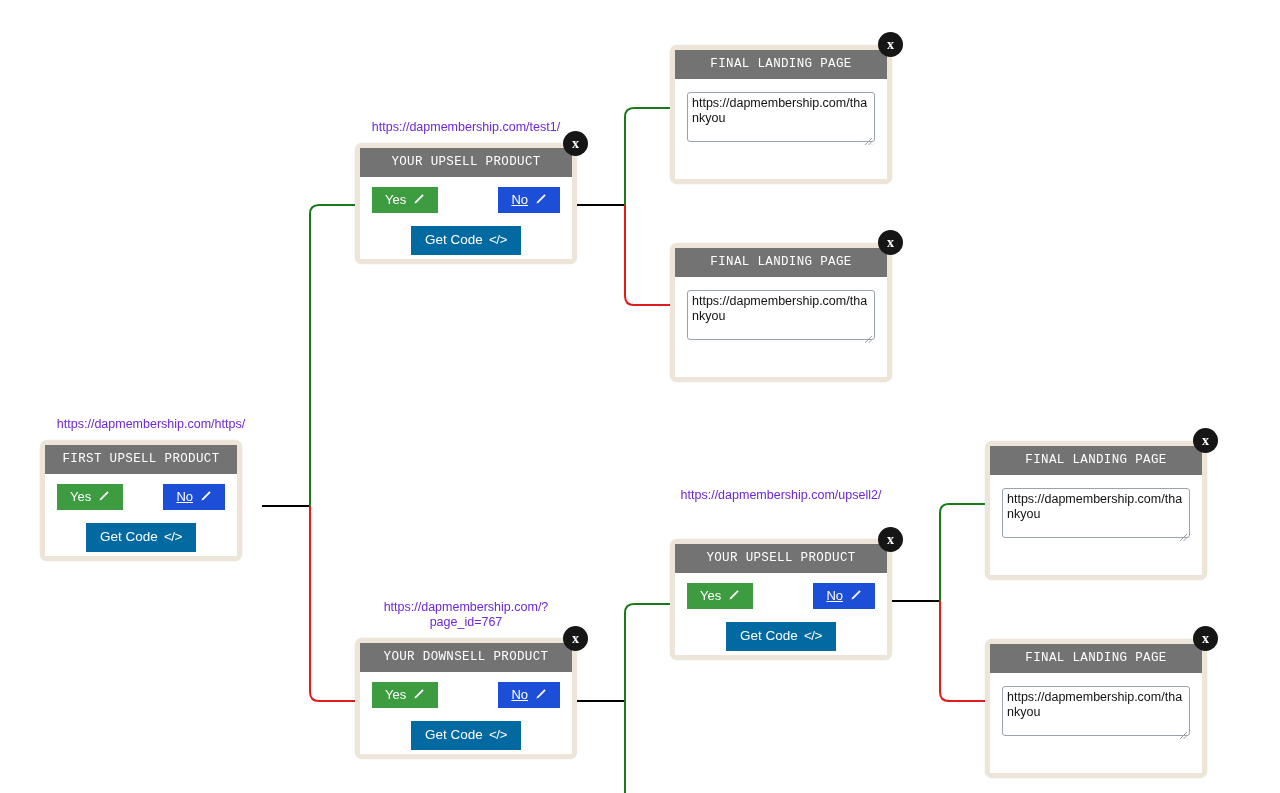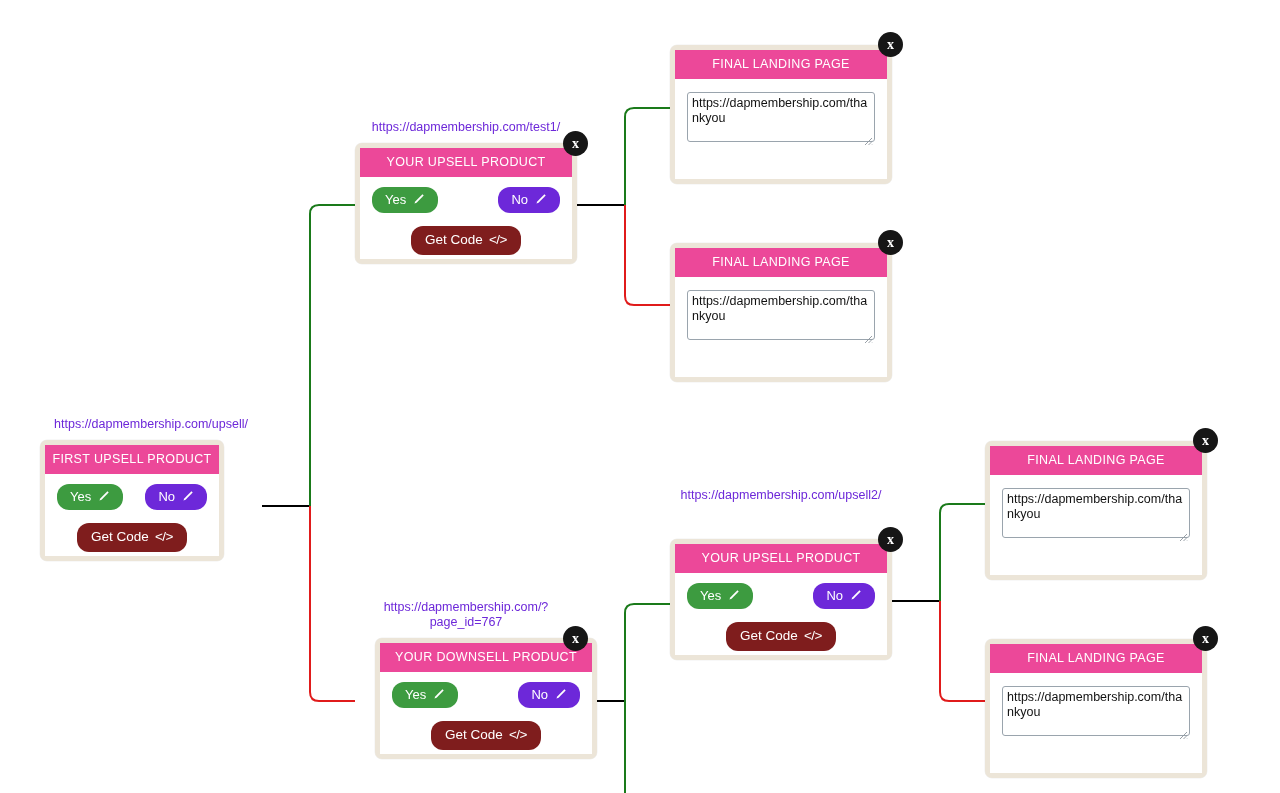--- a/index.html
+++ b/index.html
@@ -39,27 +39,27 @@
   
   .node {
     position: absolute;
     z-index: 3;
     background: #ffffff;
     border: 5px solid #ece5d8;
     border-radius: 7px;
     box-shadow: 0 0 0 0.5px rgba(0,0,0,0.06);
   }
   .node-header {
-    background: #ec4899;
+    background: #737373;
     color: #ffffff;
     text-align: center;
     font-size: 12.5px;
     letter-spacing: 0.35px;
     padding: 7px 4px 8px 4px;
-    font-family: Liberation Sans, sans-serif;
+    font-family: Liberation Mono, monospace;
     user-select: none;
   }
   .node-body {
     position: relative;
     background: #ffffff;
   }
 
   
   .product-body {
     padding: 10px 12px 14px 12px;
@@ -74,26 +74,26 @@
     border: none;
     color: #ffffff;
     font-size: 13px;
     font-family: "Liberation Sans", sans-serif;
     padding: 6px 13px 7px 13px;
     cursor: pointer;
     display: inline-flex;
     align-items: center;
     gap: 6px;
     line-height: 1;
-    border-radius: 12px;
+    border-radius: 0;
   }
   .btn-yes { background: #3d9b40; }
-  .btn-no  { background: #6d28d9; }
+  .btn-no  { background: #1d4ed8; text-decoration: underline; }
   .btn-code {
-    background: #7f1d1d;
+    background: #0369a1;
     padding: 7px 14px 8px 14px;
     font-size: 13.5px;
   }
   .code-row {
     display: flex;
     justify-content: center;
     margin-top: 13px;
   }
   .pencil-icon svg { display: block; }
   .code-icon {
@@ -179,21 +179,21 @@
       <path d="M 625 205 L 625 296 Q 625 305 634 305 L 670 305" stroke="#e01b1b"></path>
       <path d="M 577 701 L 625 701" stroke="#000000"></path>
       <path d="M 625 701 L 625 613 Q 625 604 634 604 L 670 604" stroke="#1a7a1a"></path>
       <path d="M 625 701 L 625 793" stroke="#1a7a1a"></path>
       <path d="M 892 601 L 940 601" stroke="#000000"></path>
       <path d="M 940 601 L 940 513 Q 940 504 949 504 L 985 504" stroke="#1a7a1a"></path>
       <path d="M 940 601 L 940 692 Q 940 701 949 701 L 985 701" stroke="#e01b1b"></path>
     </svg>
 
   <div id="nodes-layer">
-      <div class="node node-product" style="left: 40px; top: 440px; width: 184px;">
+      <div class="node node-product" style="left: 40px; top: 440px; width: 202px;">
     <div class="node-header">FIRST UPSELL PRODUCT</div>
     <div class="node-body product-body">
       <div class="btn-row">
         <button class="btn btn-yes">
           <span class="btn-text">Yes</span>
           <span class="pencil-icon">
             <svg width="13" height="13" viewBox="0 0 16 16" aria-hidden="true">
               <path d="M12.8 1.6 14.4 3.2 5.6 12 3 13 4 10.4 12.8 1.6Z" fill="#ffffff"></path>
               <path d="M11.4 3 13 4.6" stroke="#cfcfcf" stroke-width="0.9"></path>
             </svg>
@@ -241,21 +241,21 @@
         </button>
       </div>
       <div class="code-row">
         <button class="btn btn-code">
           <span class="btn-text">Get Code</span>
           <span class="code-icon">&lt;/&gt;</span>
         </button>
       </div>
     </div>
   </div>
-      <div class="node node-product" style="left: 355px; top: 638px; width: 222px; margin-left: 20px;">
+      <div class="node node-product" style="left: 355px; top: 638px; width: 222px;">
     <div class="node-header">YOUR DOWNSELL PRODUCT</div>
     <div class="node-body product-body">
       <div class="btn-row">
         <button class="btn btn-yes">
           <span class="btn-text">Yes</span>
           <span class="pencil-icon">
             <svg width="13" height="13" viewBox="0 0 16 16" aria-hidden="true">
               <path d="M12.8 1.6 14.4 3.2 5.6 12 3 13 4 10.4 12.8 1.6Z" fill="#ffffff"></path>
               <path d="M11.4 3 13 4.6" stroke="#cfcfcf" stroke-width="0.9"></path>
             </svg>
@@ -357,21 +357,21 @@
         <span class="resize-grip">
           <svg width="11" height="11" viewBox="0 0 11 11" aria-hidden="true">
             <path d="M10 3 L3 10 M10 6.5 L6.5 10 M10 9.6 L9.6 10" stroke="#8d959d" stroke-width="0.9"></path>
           </svg>
         </span>
       </div>
     </div>
   </div>
     </div>
   <div id="labels-layer">
-      <div class="url-label" style="left: 40px; top: 417px; width: 222px;">https://dapmembership.com/upsell/</div>
+      <div class="url-label" style="left: 40px; top: 417px; width: 222px;">https://dapmembership.com/https/</div>
       <div class="url-label" style="left: 355px; top: 120px; width: 222px;">https://dapmembership.com/test1/</div>
       <div class="url-label" style="left: 355px; top: 600px; width: 222px;">https://dapmembership.com/?page_id=767</div>
       <div class="url-label" style="left: 670px; top: 488px; width: 222px;">https://dapmembership.com/upsell2/</div>
     </div>
   <div id="close-layer">
       <div class="close-btn" style="left: 563px; top: 131px;">x</div>
       <div class="close-btn" style="left: 563px; top: 626px;">x</div>
       <div class="close-btn" style="left: 878px; top: 527px;">x</div>
       <div class="close-btn" style="left: 878px; top: 32px;">x</div>
       <div class="close-btn" style="left: 878px; top: 230px;">x</div>

